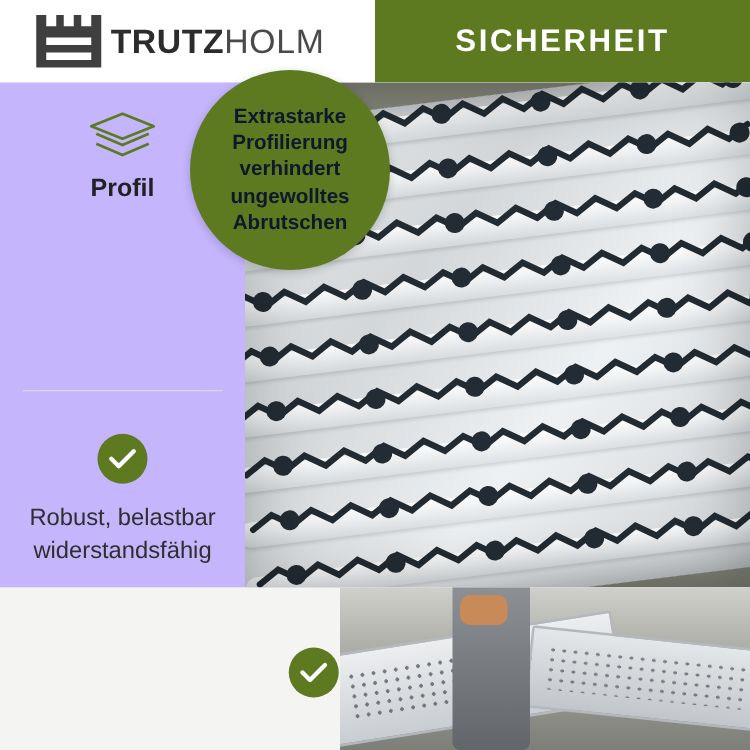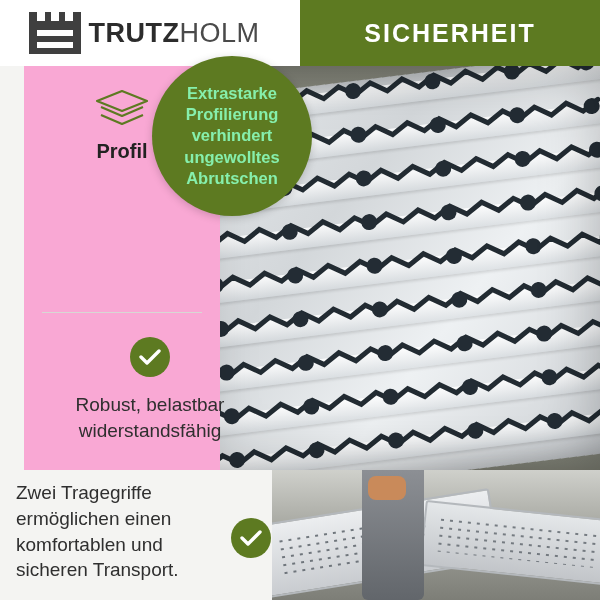--- a/index.html
+++ b/index.html
@@ -158,21 +158,21 @@
 
   
   .badge {
     position: absolute;
     left: 152px;
     top: 56px;
     width: 160px;
     height: 160px;
     border-radius: 50%;
     background: #5d7a21;
-    color: #86efac;
+    color: #0f172a;
     display: flex;
     align-items: center;
     justify-content: center;
     text-align: center;
     box-shadow: 0 2px 8px rgba(0,0,0,.18);
     z-index: 5;
   }
   .badge-text {
     font-size: 16.5px;
     font-weight: bold;
@@ -180,32 +180,31 @@
     padding: 0 12px;
   }
 
   
   .left-col {
     position: absolute;
     left: 0;
     top: 66px;
     width: 196px;
     height: 404px;
-    background: #f9a8d4;
-    margin-left: 24px;
+    background: #c4b5fd;
   }
   .feature {
     position: absolute;
     left: 0;
     width: 196px;
     text-align: center;
     color: #2e2e2e;
   }
   .feature-1 { top: 16px; }
-  .feature-2 { top: 264px; padding-left: 28px; }
+  .feature-2 { top: 274px; }
   .divider {
     position: absolute;
     left: 18px;
     top: 246px;
     width: 160px;
     height: 1px;
     background: #d8d8d4;
   }
   .feature-icon {
     height: 54px;
@@ -474,21 +473,20 @@
           <svg width="22" height="18" viewBox="0 0 22 18">
             <polyline points="2,9 8,15 20,3" fill="none" stroke="#ffffff" stroke-width="3.4" stroke-linecap="round" stroke-linejoin="round"></polyline>
           </svg>
         </div>
       </div>
       <div class="feature-body">Robust, belastbar widerstandsfähig</div>
     </div>
   </div>
 
   <div class="bottom">
-    <div class="bottom-text">Zwei Tragegriffe ermöglichen einen komfortablen und sicheren Transport.</div>
 
     <div class="bottom-check">
       <div class="check-circle">
         <svg width="22" height="18" viewBox="0 0 22 18">
           <polyline points="2,9 8,15 20,3" fill="none" stroke="#ffffff" stroke-width="3.4" stroke-linecap="round" stroke-linejoin="round"></polyline>
         </svg>
       </div>
     </div>
 
     <div class="bottom-photo">

